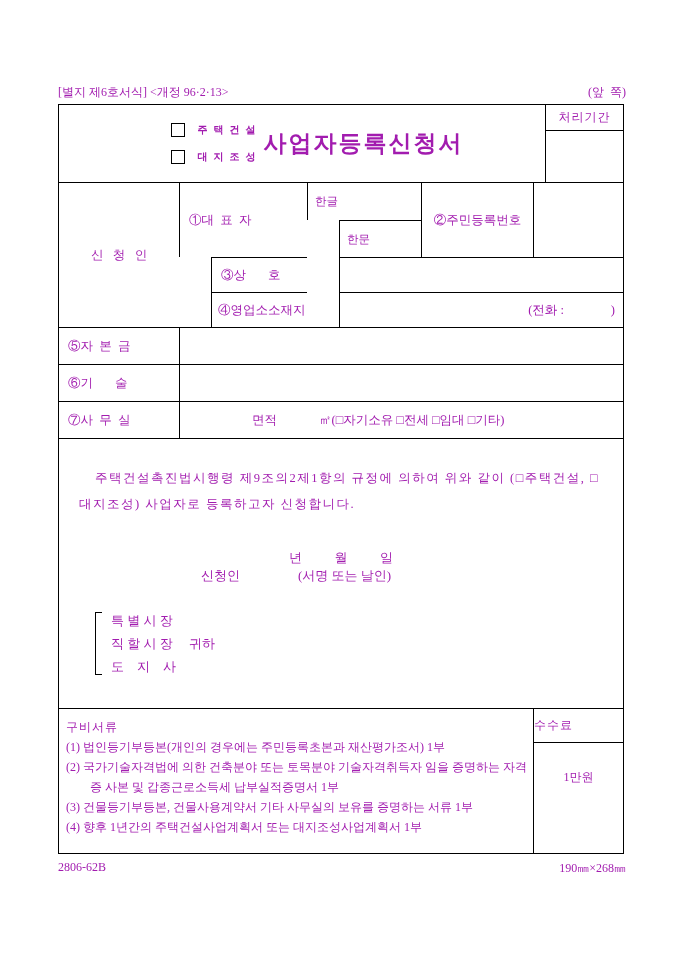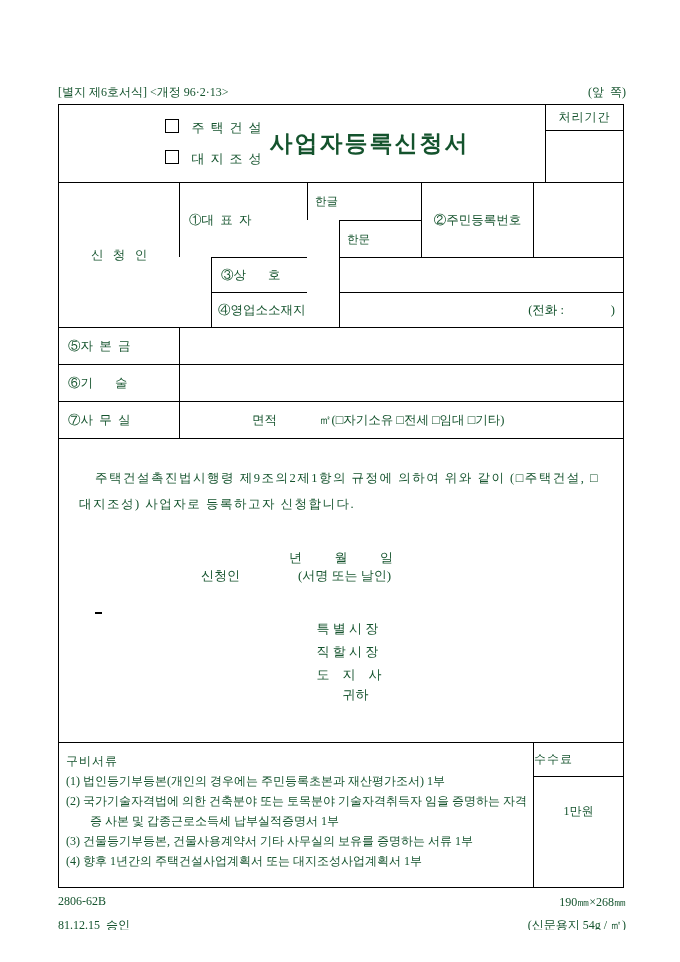--- a/index.html
+++ b/index.html
@@ -1,33 +1,33 @@
 <!DOCTYPE html>
 <html><head>
 <meta charset="utf-8">
 <style>
   * { margin:0; padding:0; box-sizing:border-box; }
   html,body { background:#ffffff; }
   .page {
-    width:680px; height:930px; background:#fff; color:#14532d;
+    width:680px; height:930px; background:#fff; color:#a21caf;
     font-family:"Liberation Serif","DejaVu Serif",serif;
     position:relative; font-size:12px; overflow:hidden;
   }
   .content { position:absolute; left:58px; top:84px; width:568px; }
   .ws { white-space:pre; }
 
   .header-row { display:flex; justify-content:space-between; font-size:12px; margin-bottom:3px; }
 
   .form-box { border:1.6px solid #000; width:566px; }
 
   
   .title-sec { display:flex; height:78px; border-bottom:1px solid #000; }
   .title-main { flex:1; display:flex; align-items:center; justify-content:center; padding-left:30px; }
   .cb-col { display:flex; flex-direction:column; gap:13px; }
-  .cb-line { font-size:13px; font-weight:normal; letter-spacing:6px; display:flex; }
+  .cb-line { font-size:10px; font-weight:bold; letter-spacing:6px; display:flex; }
   .cb { width:14px; height:14px; border:1.6px solid #000; margin-right:13px; flex:none; background:#fff; }
   .big-title { font-size:23px; font-weight:bold; letter-spacing:2px; margin-left:2px; }
   .proc-col { width:78px; border-left:1px solid #000; display:flex; flex-direction:column; text-align:center; }
   .proc-label { border-bottom:1px solid #000; padding:4px 0; font-size:12px; letter-spacing:1px; }
   .proc-value { flex:1; display:flex; align-items:center; justify-content:center; font-size:12px; }
 
   
   .applicant-grid { display:grid; grid-template-columns:120px 128px 114px 112px 1fr; grid-template-rows:37px 37px 35px 35px; }
   .cell { display:flex; align-items:center; font-size:12.5px; overflow:hidden; }
   .bl { border-left:1px solid #000; }
@@ -48,27 +48,27 @@
   .row3 .lab { display:flex; align-items:center; padding-left:9px; font-size:12.5px; }
   .row3 .val { border-left:1px solid #000; display:flex; align-items:center; font-size:12.5px; }
   .office-val { padding-left:72px; }
   .office-val .gap { display:inline-block; width:42px; }
 
   
   .decl-sec { border-top:1px solid #000; height:270px; padding:26px 20px 0 20px; font-size:12.5px; }
   .decl-p { line-height:26px; letter-spacing:1.5px; text-indent:16px; }
   .date-line { text-align:center; margin-top:32px; font-size:13px; }
   .sig-line { display:flex; padding-left:122px; gap:58px; font-size:13px; }
-  .addr-block { margin-top:24px; display:flex; align-items:center; padding-left:16px;flex-direction:column; }
+  .addr-block { margin-top:24px; display:flex; align-items:center; padding-left:16px; }
   .bracket { width:7px; align-self:stretch; border:1px solid #000; border-right:none; margin:3px 9px 3px 0; }
   .addr-lines { line-height:23px; font-size:13px; }
   .addr-suffix { margin-left:13px; font-size:13px; }
 
   
-  .docs-sec { border-top:1px solid #000; display:grid; grid-template-columns:1fr 90px; min-height:145px;margin-top:34px; }
+  .docs-sec { border-top:1px solid #000; display:grid; grid-template-columns:1fr 90px; min-height:145px; }
   .docs-left { padding:8px 6px 8px 7px; font-size:12px; line-height:20px; }
   .docs-title { letter-spacing:1px; }
   .doc-item { padding-left:24px; text-indent:-24px; }
   .fee-col { border-left:1px solid #000; display:flex; flex-direction:column; text-align:left; font-size:12px; }
   .fee-label { padding:8px 0; border-bottom:1px solid #000; letter-spacing:1px; }
   .fee-value { flex:1; display:flex; align-items:flex-start; justify-content:center; padding-top:26px; }
 
   .footer-row { display:flex; justify-content:space-between; font-size:12px; margin-top:6px; }
 </style>
 </head>
@@ -173,19 +173,15 @@
           <div class="fee-value">1만원</div>
         </div>
       </div>
 
     </div>
 
     <div class="footer-row">
       <span class="ws">2806-62B</span>
       <span class="ws">190㎜×268㎜</span>
     </div>
-    <div class="footer-row">
-      <span class="ws">81.12.15  승인</span>
-      <span class="ws">(신문용지 54g / ㎡)</span>
-    </div>
 
   </div>
 </div>
 
 </body></html>

